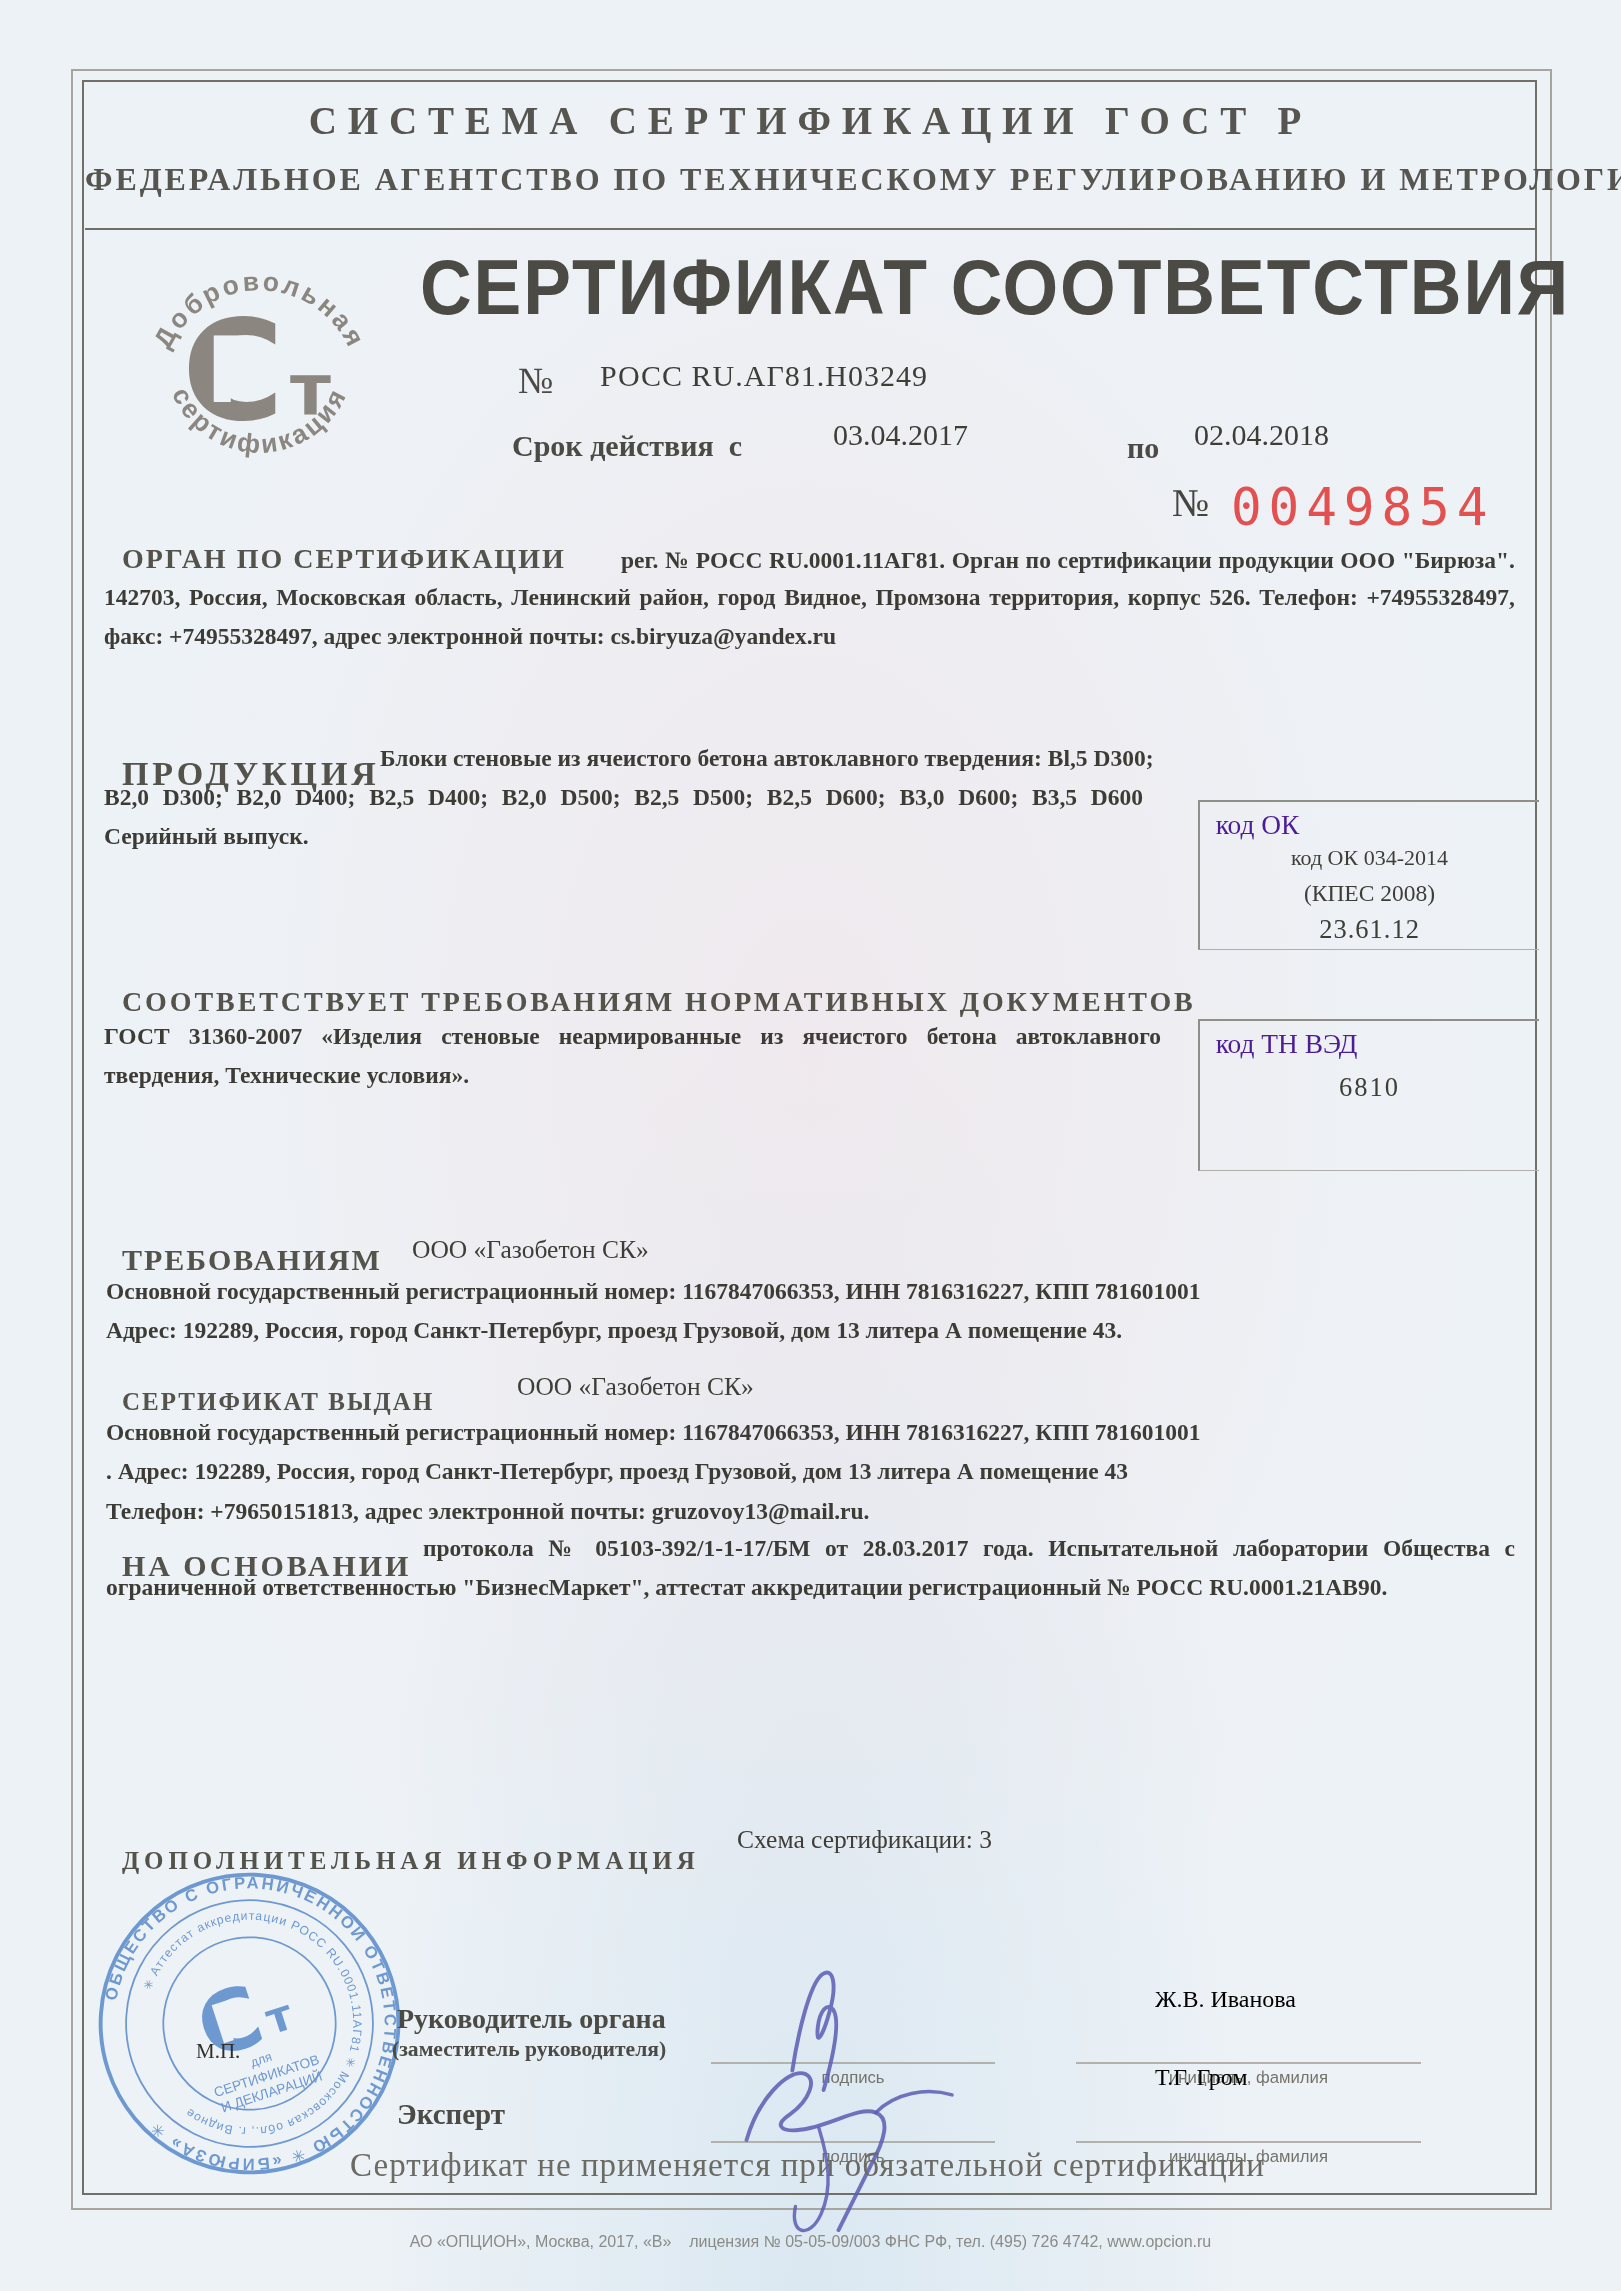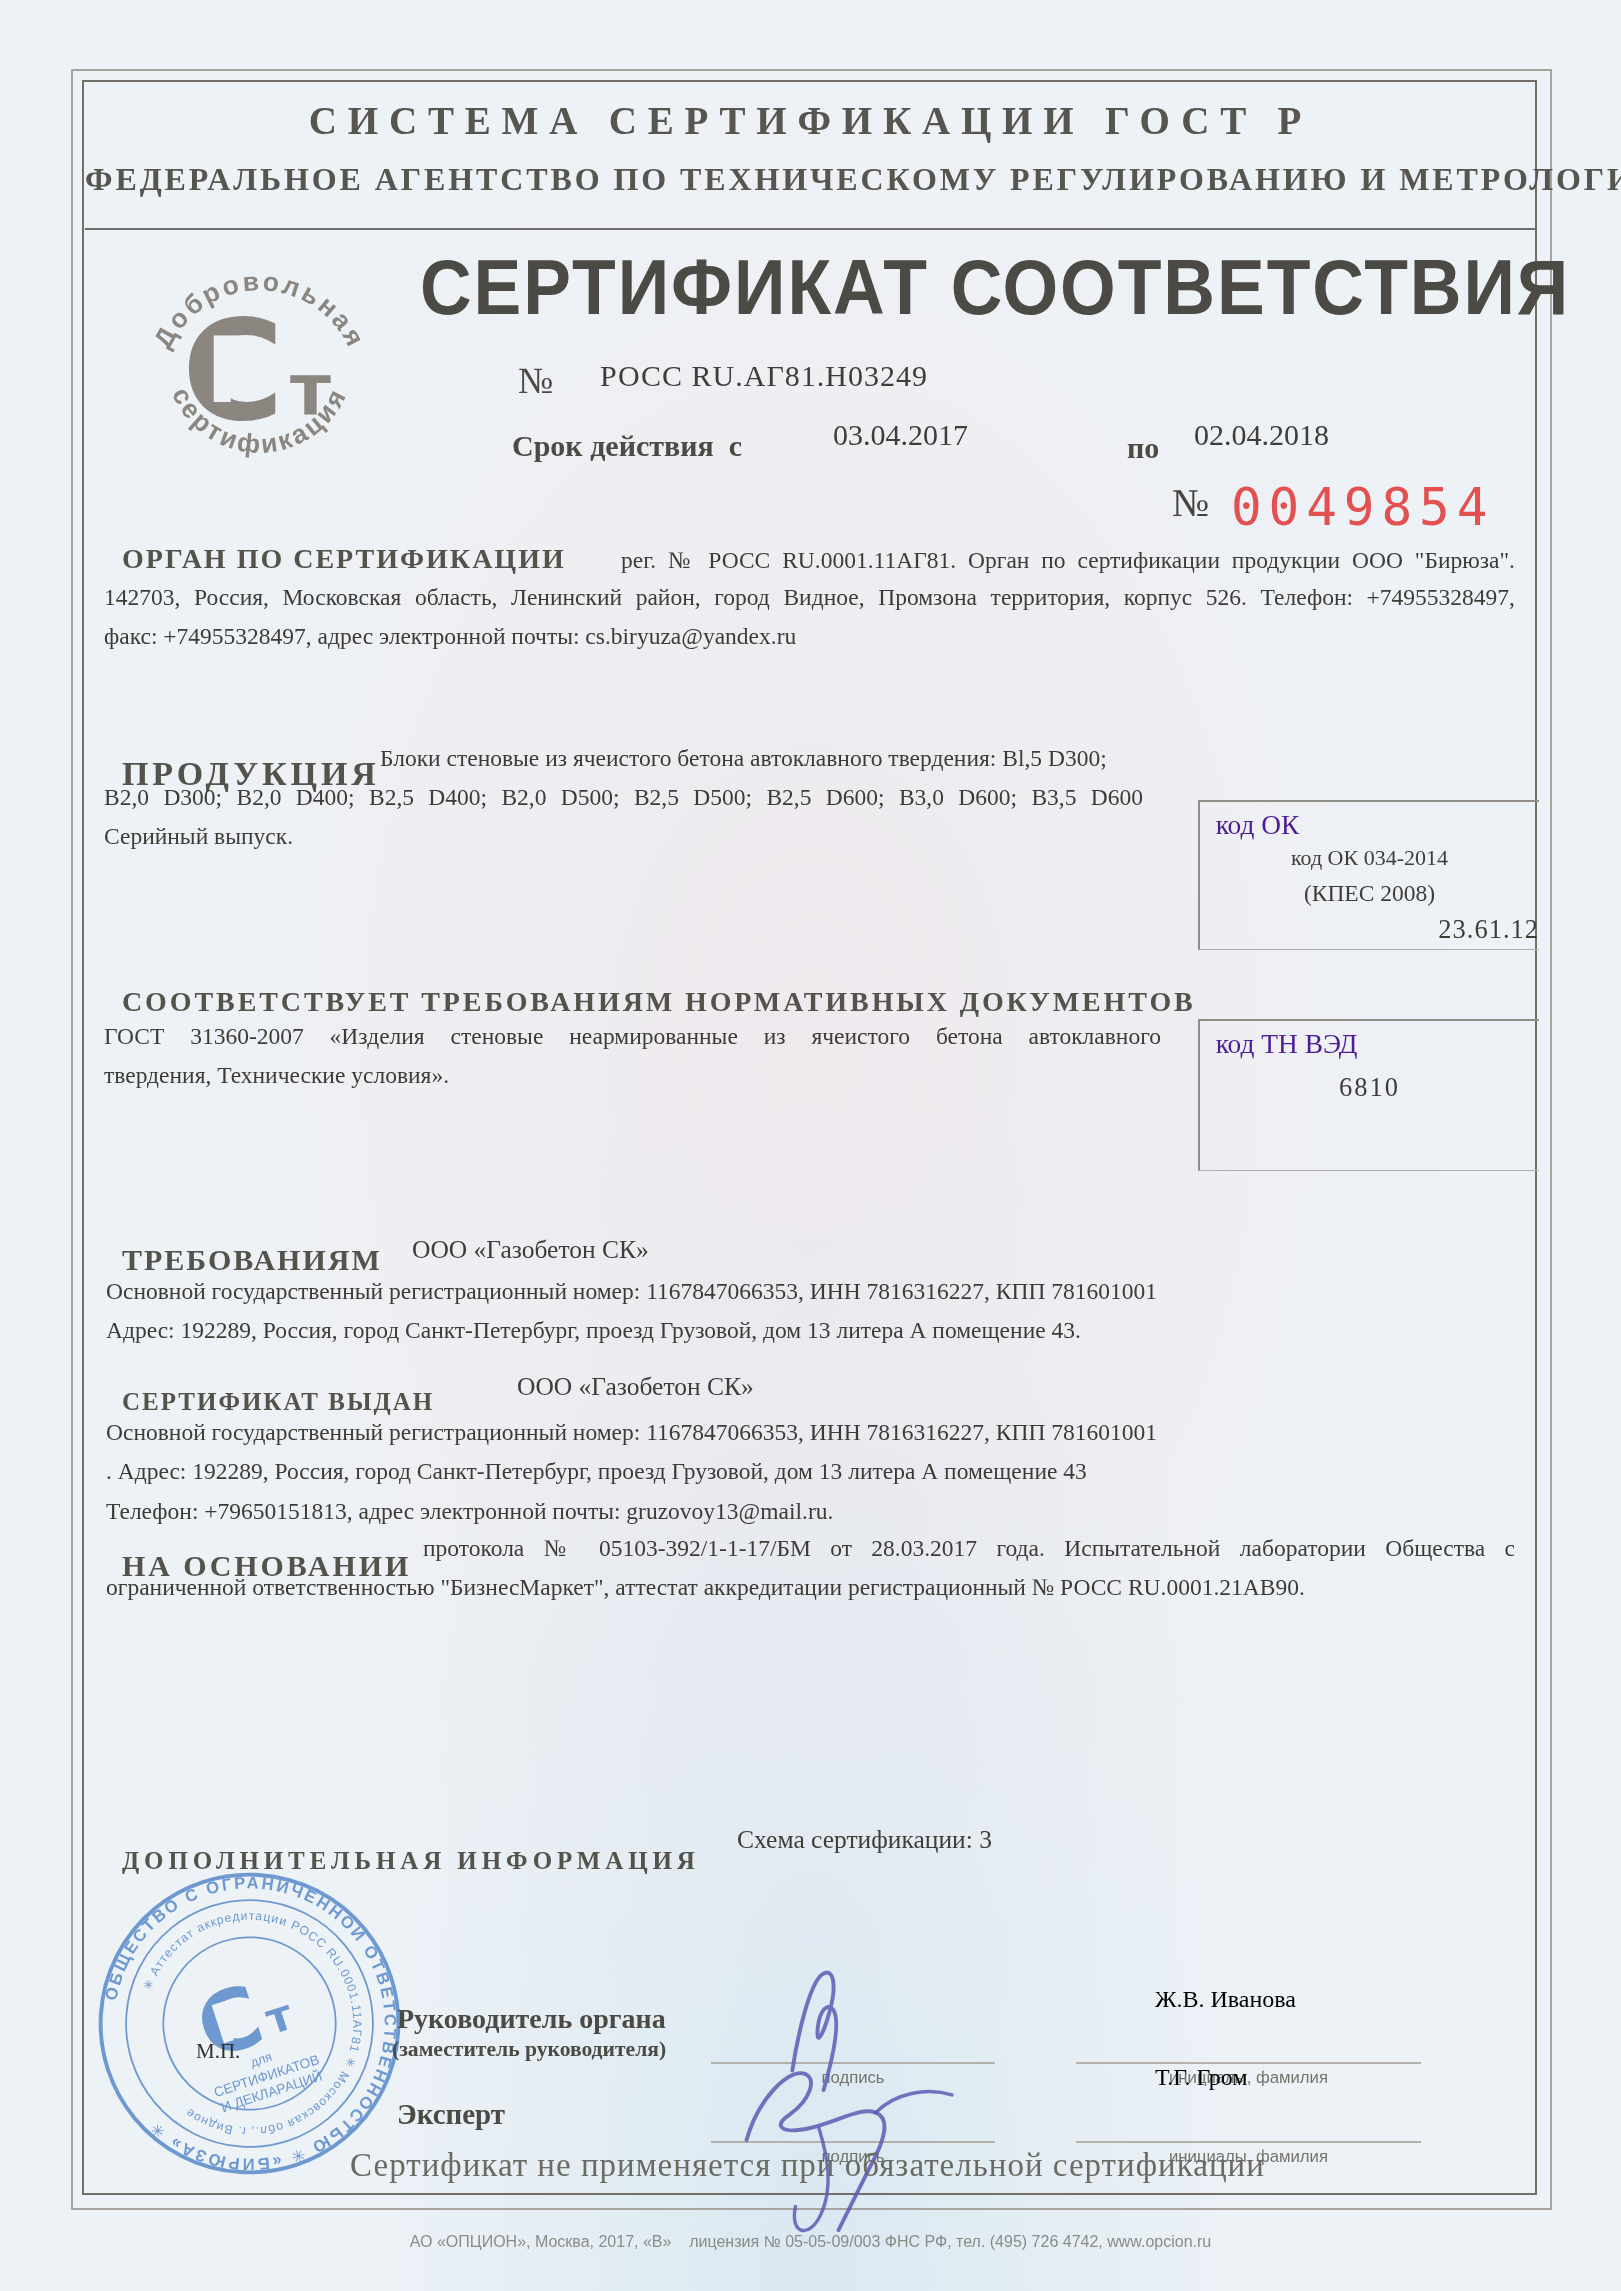--- a/index.html
+++ b/index.html
@@ -21,21 +21,21 @@
   .frame-inner{left:82px;top:80px;width:1451px;height:2111px;border:2.9px solid #716f68;}
   .header-sep{left:85px;top:228px;width:1451px;height:0;border-top:2.9px solid #716f68;}
   .h-line1{left:85px;top:98px;width:1451px;text-align:center;font-weight:bold;
            font-size:39px;letter-spacing:10.8px;color:#56554f;}
   .h-line2{left:85px;top:161px;width:1451px;text-align:center;font-weight:bold;
            font-size:32px;letter-spacing:2.9px;color:#56554f;}
   .doc-title{left:420px;top:243px;font-family:"Liberation Sans","DejaVu Sans",sans-serif;
              font-weight:bold;font-size:73px;letter-spacing:2px;color:#4b4a45;
              transform:scale(0.98,1.06);transform-origin:left top;}
   .sec-label{font-weight:bold;color:#53524b;}
-  .body-txt{font-size:23.5px;color:#3c3b35;}
+  .body-txt{font-size:23.5px;color:#3c3b35;font-weight:bold;}
   .code-box{border-top:2px solid #8f8e87;border-left:2px solid #8f8e87;border-bottom:1px solid #b0afa8;}
   .box-title{font-size:27.4px;color:#4c1d95;}
   .sig-line{border-bottom:2px solid #b3b1ab;height:0;}
   .cap{font-size:16.7px;color:#74736c;text-align:center;}
   .name{font-size:24px;color:#000000;text-align:center;}
   svg{display:block;}
 </style>
 </head>
 <body>
 
@@ -84,21 +84,21 @@
 
 <div class="a serif sec-label nw" style="left:122px;top:755px;font-size:34px;letter-spacing:3.9px;">ПРОДУКЦИЯ</div>
 <div class="a serif body-txt nw" style="left:380px;top:745px;">Блоки стеновые из ячеистого бетона автоклавного твердения: Bl,5 D300;</div>
 <div class="a serif body-txt jline" style="left:104px;top:784px;width:1039px;">В2,0 D300; В2,0 D400; В2,5 D400; В2,0 D500; В2,5 D500; В2,5 D600; В3,0 D600; В3,5 D600</div>
 <div class="a serif body-txt nw" style="left:104px;top:823px;">Серийный выпуск.</div>
 
 <div class="a code-box" style="left:1198px;top:800px;width:339px;height:147px;">
   <div class="a serif box-title nw" style="left:15.7px;top:7.8px;">код ОК</div>
   <div class="a serif nw" style="left:0;top:43px;width:339px;text-align:center;font-size:22px;">код ОК 034-2014</div>
   <div class="a serif nw" style="left:0;top:78px;width:339px;text-align:center;font-size:23.5px;">(КПЕС 2008)</div>
-  <div class="a serif nw" style="left:0;top:112px;width:339px;text-align:right;font-size:26.5px;letter-spacing:1px;">23.61.12</div>
+  <div class="a serif nw" style="left:0;top:112px;width:339px;text-align:center;font-size:26.5px;letter-spacing:1px;">23.61.12</div>
 </div>
 
 <div class="a serif sec-label nw" style="left:122px;top:986px;font-size:28px;letter-spacing:2.9px;">СООТВЕТСТВУЕТ ТРЕБОВАНИЯМ НОРМАТИВНЫХ ДОКУМЕНТОВ</div>
 <div class="a serif body-txt jline" style="left:104px;top:1023px;width:1057px;">ГОСТ 31360-2007 «Изделия стеновые неармированные из ячеистого бетона автоклавного</div>
 <div class="a serif body-txt nw" style="left:104px;top:1062px;">твердения, Технические условия».</div>
 
 <div class="a code-box" style="left:1198px;top:1019px;width:339px;height:149px;">
   <div class="a serif box-title nw" style="left:15.7px;top:7.8px;">код ТН ВЭД</div>
   <div class="a serif nw" style="left:0;top:51px;width:339px;text-align:center;font-size:26.5px;letter-spacing:2px;">6810</div>
 </div>

